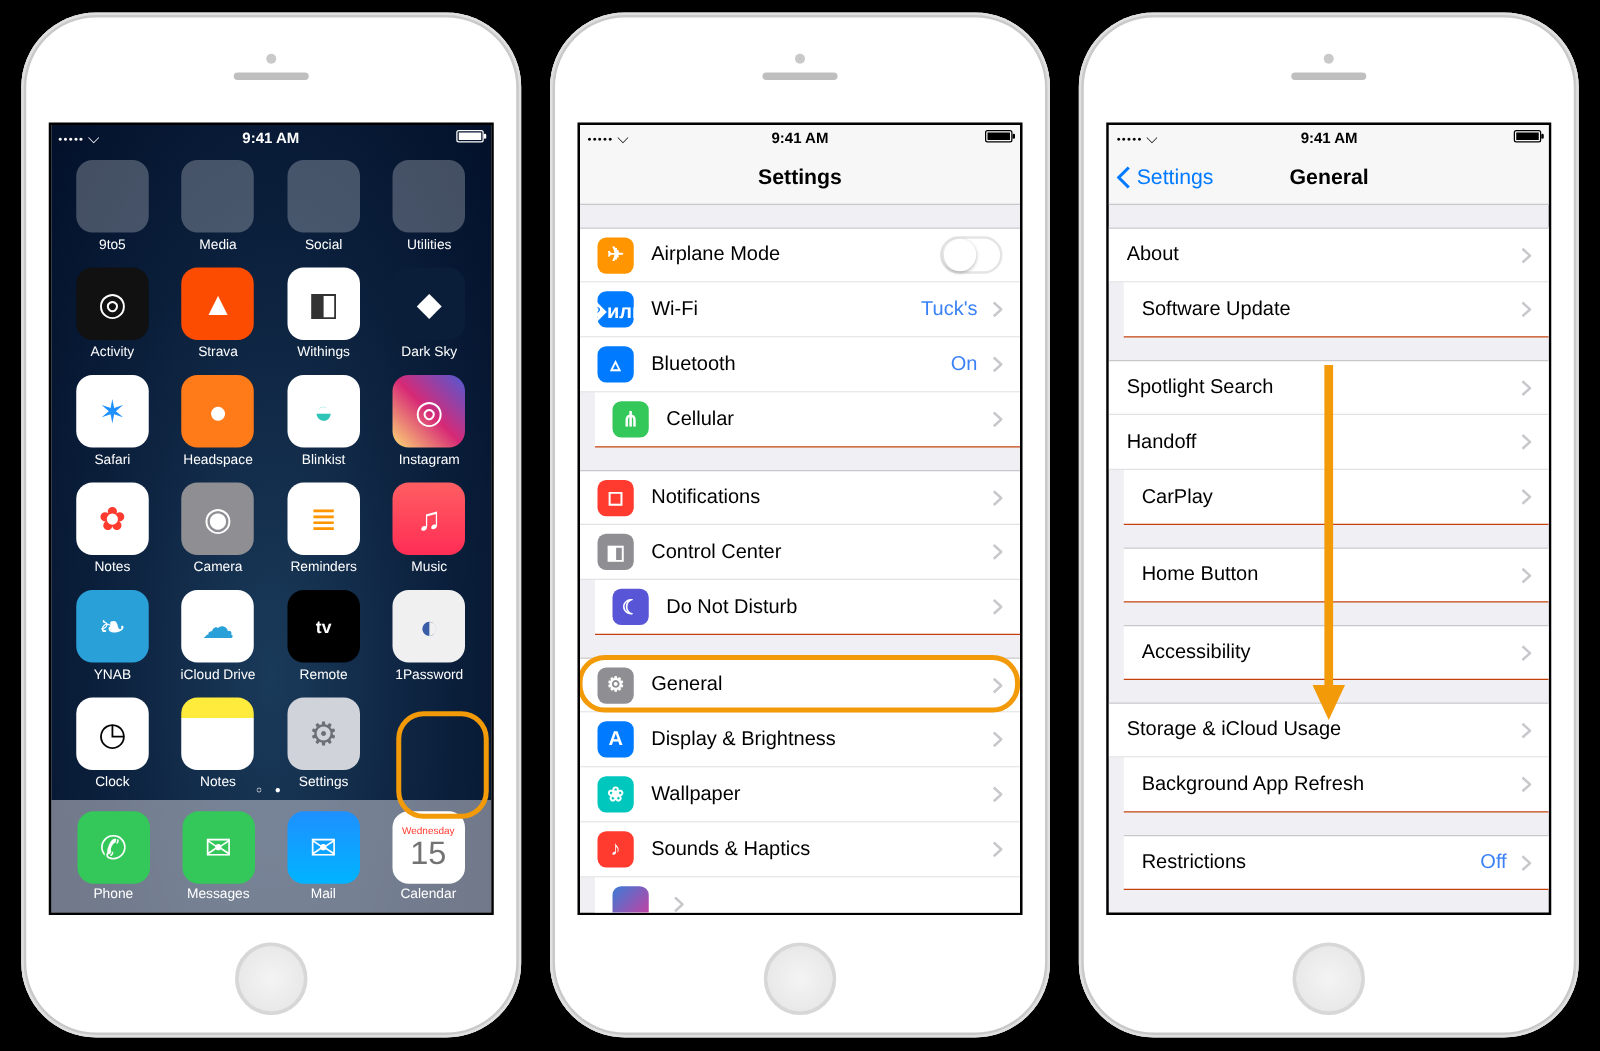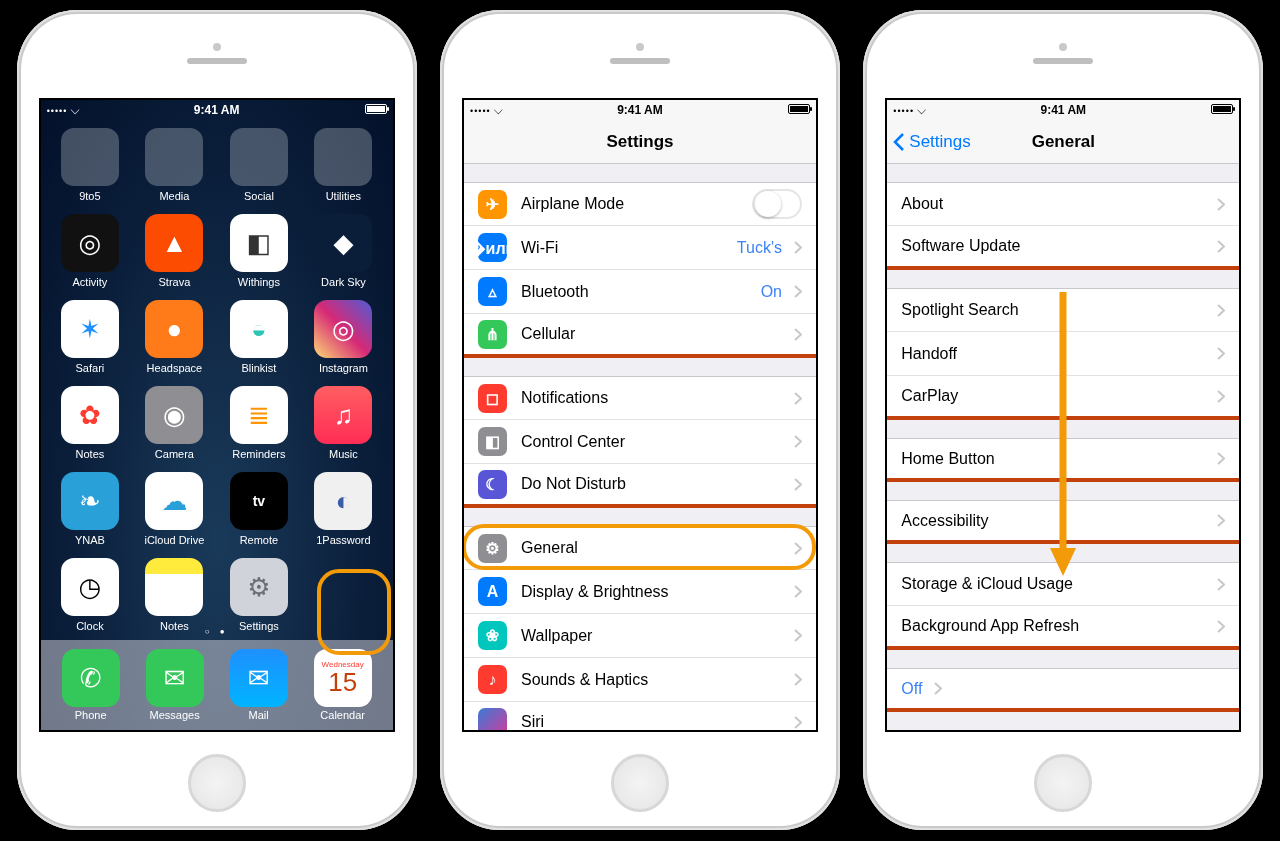--- a/index.html
+++ b/index.html
@@ -84,21 +84,21 @@
   .section { margin-top:18px; }
   .section:first-child { margin-top:18px; }
   .row {
     background:#fff; height:44px;
     display:flex; align-items:center;
     padding:0 14px 0 14px;
     border-bottom:1px solid #e2e2e4;
     position:relative;
     font-size:16px;
   }
-  .row:last-child { border-bottom:4px solid #c2410c;}
+  .row:last-child { border-bottom:1px solid #c2410c;margin-left:12px;}
   .section .row:first-child { border-top:1px solid #c8c7cc;}
   .row .icon {
     width:29px;height:29px;border-radius:7px;
     margin-right:14px;
     display:flex;align-items:center;justify-content:center;
     color:#fff;font-size:16px;font-weight:600;
     flex-shrink:0;
   }
   .row .label { flex:1; color:#000;}
   .row .value { color:#3b82f6; font-size:16px; margin-right:6px;}
@@ -321,21 +321,21 @@
     <div class="tile" style="background:#34c759;">✉</div>
     <span>Messages</span>
         </div>
         <div class="app">
     <div class="tile" style="background:linear-gradient(#1e90ff,#00b4ff);">✉</div>
     <span>Mail</span>
         </div>
         <div class="app">
     <div class="tile" style="background:#fff;color:#ff3b30;flex-direction:column;">
             <div style="font-size:8px;color:#ff3b30;line-height:1;">Wednesday</div>
-            <div style="font-size:26px;color:#c2410c;line-height:1;">15</div>
+            <div style="font-size:26px;color:#737373;line-height:1;">15</div>
           </div>
     <span>Calendar</span>
         </div>
       </div>
     <div class="highlight-rect" style="left:276px;top:469px;width:74px;height:86px;"></div>
   </div>
   <div class="home-btn"></div>
 </div>
 
 <div class="phone">
@@ -446,21 +446,20 @@
       <div class="icon" style="background:#ff3b30;">♪</div>
       <div class="label">Sounds &amp; Haptics</div>
             <div class="chevron">
               <svg viewBox="0 0 8 13">
                 <polyline points="1,1 7,6.5 1,12" fill="none" stroke="#c7c7cc" stroke-width="2"></polyline>
               </svg>
             </div>
           </div>
           <div class="row">
       <div class="icon" style="background:linear-gradient(135deg,#3a7bd5,#d53a9d);"></div>
-      <div class="label">Siri</div>
             <div class="chevron">
               <svg viewBox="0 0 8 13">
                 <polyline points="1,1 7,6.5 1,12" fill="none" stroke="#c7c7cc" stroke-width="2"></polyline>
               </svg>
             </div>
           </div>
         </div>
         <div class="highlight-rect" style="left: -2px; top: 342px; width: 354px; height: 46px; border-radius: 22px;"></div>
       </div>
   </div>
@@ -561,20 +560,21 @@
       <div class="label">Background App Refresh</div>
             <div class="chevron">
               <svg viewBox="0 0 8 13">
                 <polyline points="1,1 7,6.5 1,12" fill="none" stroke="#c7c7cc" stroke-width="2"></polyline>
               </svg>
             </div>
           </div>
         </div>
         <div class="section">
           <div class="row">
+      <div class="label">Restrictions</div>
             <div class="value">Off</div>
             <div class="chevron">
               <svg viewBox="0 0 8 13">
                 <polyline points="1,1 7,6.5 1,12" fill="none" stroke="#c7c7cc" stroke-width="2"></polyline>
               </svg>
             </div>
           </div>
         </div>
       </div>
 

